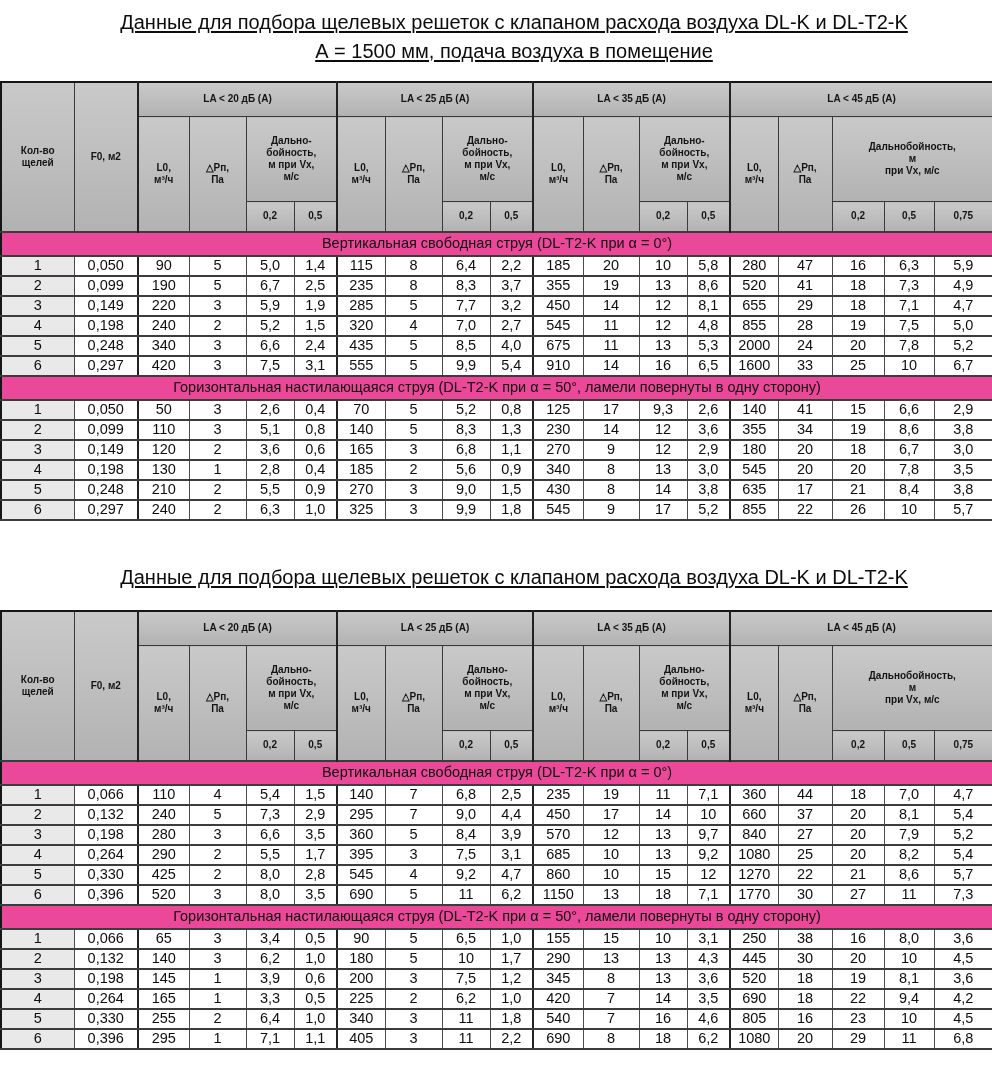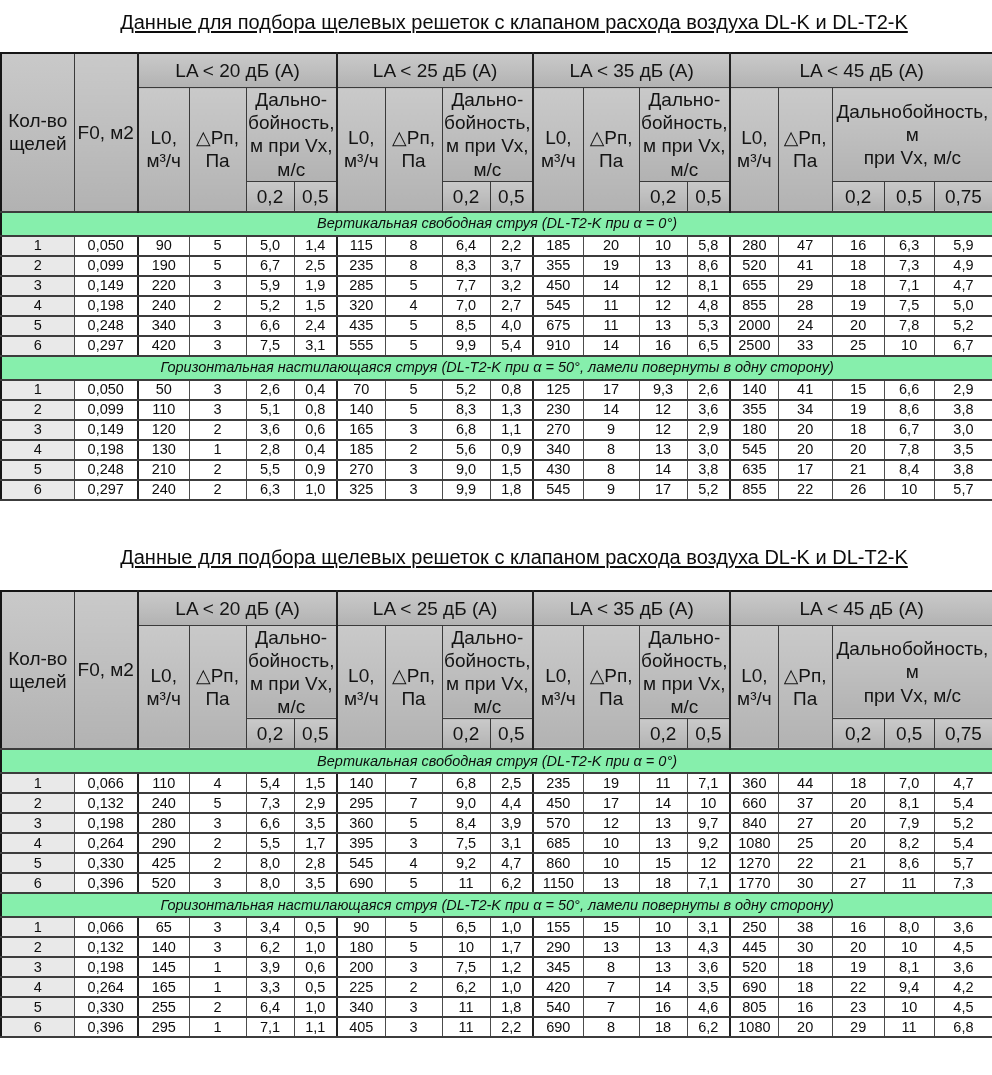--- a/index.html
+++ b/index.html
@@ -29,22 +29,22 @@
   }
   table.tbl th, table.tbl td{
     text-align:center;
     vertical-align:middle;
     padding:0;
     overflow:hidden;
   }
   
   table.tbl thead th{
     background:linear-gradient(180deg,#c9c9c9 0%,#bdbdbd 55%,#b2b2b2 100%);
-    font-weight:400;
-    font-size:19px;
+    font-weight:700;
+    font-size:10px;
     line-height:1.22;
     white-space:pre-line;
     border:1px solid #3a3a3a;
     color:#141414;
   }
   tr.group-row th{height:33px;}
   tr.label-row th{height:84px;}
   tr.speed-row th{height:29px;}
   
   .gl{border-left:2px solid #222 !important;}
@@ -56,33 +56,33 @@
     border-top:2px solid #3c3c3c;
     border-bottom:2px solid #3c3c3c;
     border-left:1px solid #4c4c4c;
     border-right:1px solid #4c4c4c;
     background:#ffffff;
     color:#0e0e0e;
   }
   table.tbl tbody td.c0{background:#e9e9e9;}
   table.tbl tbody td.section{
     height:22px;
-    background:#86efac;
+    background:#ec4899;
     font-size:14.5px;
-    font-style:italic;
   }
 </style>
 </head>
 <body>
 
 <div class="page">
 
   <section class="block">
     <div class="title">
       <span class="tl">Данные для подбора щелевых решеток с клапаном расхода воздуха DL-K и DL-T2-K</span><br>
+      <span class="tl">А = 1500 мм, подача воздуха в помещение</span>
     </div>
     <div>
         <table class="tbl">
           <colgroup>
             <col style="width: 73px;">
             <col style="width: 64px;">
             <col style="width: 51px;">
             <col style="width: 57px;">
             <col style="width: 48px;">
             <col style="width: 43px;">
@@ -272,21 +272,21 @@
               <td>7,5</td>
               <td>3,1</td>
               <td class="gl">555</td>
               <td>5</td>
               <td>9,9</td>
               <td>5,4</td>
               <td class="gl">910</td>
               <td>14</td>
               <td>16</td>
               <td>6,5</td>
-              <td class="gl">2500</td>
+              <td class="gl">1600</td>
               <td>33</td>
               <td>25</td>
               <td>10</td>
               <td>6,7</td>
             </tr>
             <tr class="section-row">
               <td class="section" colspan="19">Горизонтальная настилающаяся струя (DL-T2-K при α = 50°, ламели повернуты в одну сторону)</td>
             </tr>
             <tr class="data-row">
               <td class="c0">1</td>

